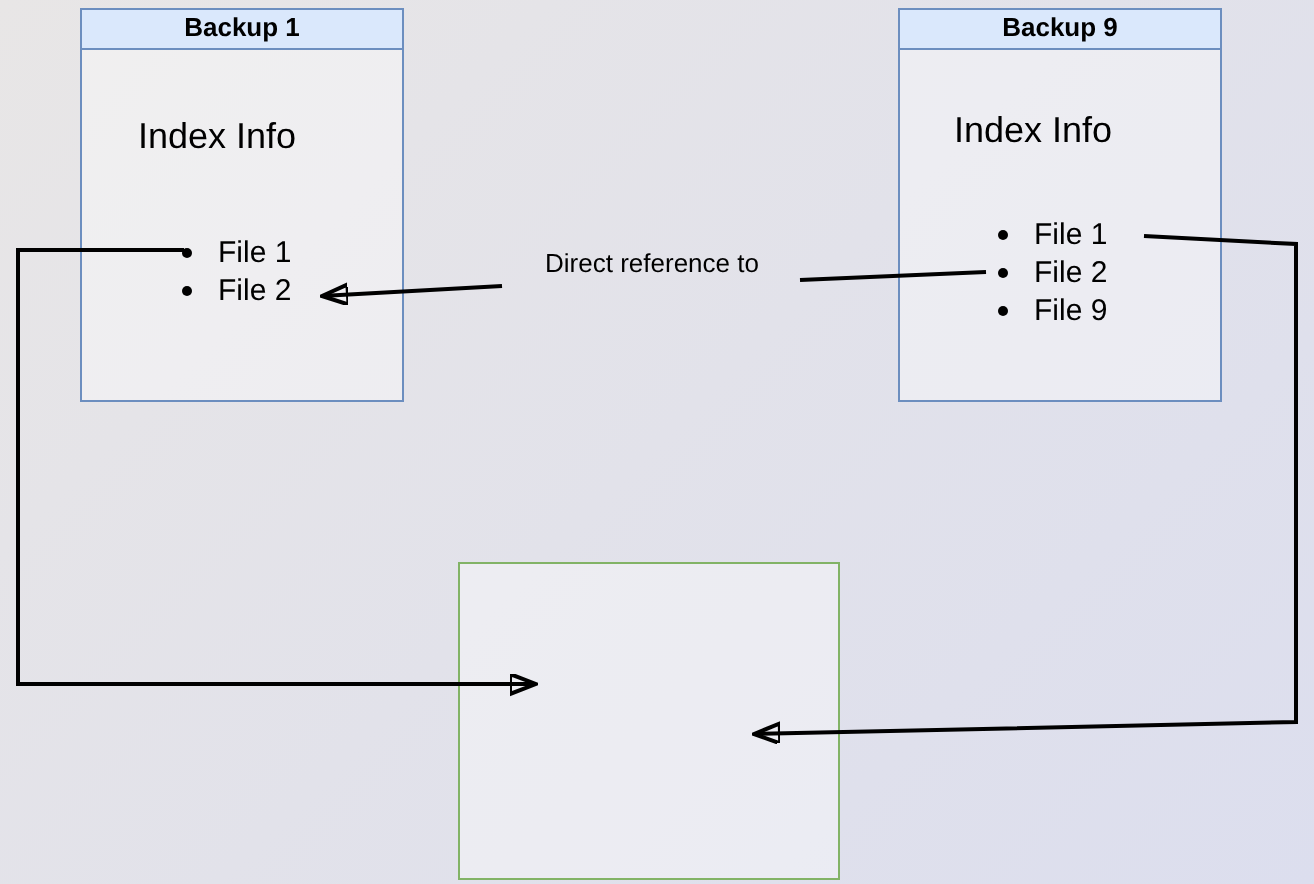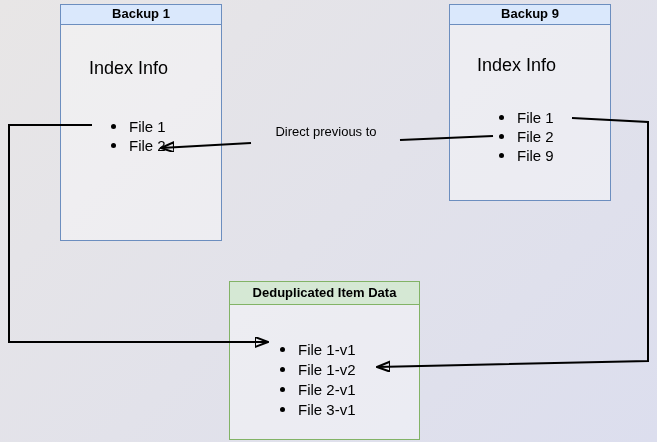--- a/index.html
+++ b/index.html
@@ -102,21 +102,21 @@
       <marker id="arrowhead" markerUnits="userSpaceOnUse" markerWidth="14" markerHeight="12" refX="13" refY="5" orient="auto">
         <path d="M0,0 L13,5 L0,10 Z" fill="#000" stroke="none"></path>
       </marker>
     </defs>
     <path d="M92,125 L9,125 L9,342 L268,342" marker-end="url(#arrowhead)"></path>
     <path d="M572,118 L648,122 L648,361 L377,367" marker-end="url(#arrowhead)"></path>
     <path d="M493,136 L400,140"></path>
     <path d="M251,143 L161,148" marker-end="url(#arrowhead)"></path>
   </svg>
 
-  <div class="box blue" style="left:60px; top:4px; width:162px; height:237px;">
+  <div class="box blue" style="left:40px; top:4px; width:162px; height:197px;">
     <div class="box-header">Backup 1</div>
     <div class="index-label" style="left:28px; top:53px;">Index Info</div>
     <ul class="file-list" style="left:50px; top:112px;">
       <li>
         <span class="dot"></span>
         <span>File 1</span>
       </li>
       <li>
         <span class="dot"></span>
         <span>File 2</span>
@@ -137,38 +137,19 @@
         <span>File 2</span>
       </li>
       <li>
         <span class="dot"></span>
         <span>File 9</span>
       </li>
     </ul>
   </div>
 
   <div class="box green" style="left:229px; top:281px; width:191px; height:159px;">
-    <div class="box-header">Deduplicated Item Data</div>
-    <ul class="file-list" style="left:50px; top:57px;">
-      <li>
-        <span class="dot"></span>
-        <span>File 1-v1</span>
-      </li>
-      <li>
-        <span class="dot"></span>
-        <span>File 1-v2</span>
-      </li>
-      <li>
-        <span class="dot"></span>
-        <span>File 2-v1</span>
-      </li>
-      <li>
-        <span class="dot"></span>
-        <span>File 3-v1</span>
-      </li>
-    </ul>
   </div>
 
   <div class="annotation">
-    <div>Direct previous to</div>
+    <div>Direct reference to</div>
   </div>
 
 </div>
 
 </body></html>

